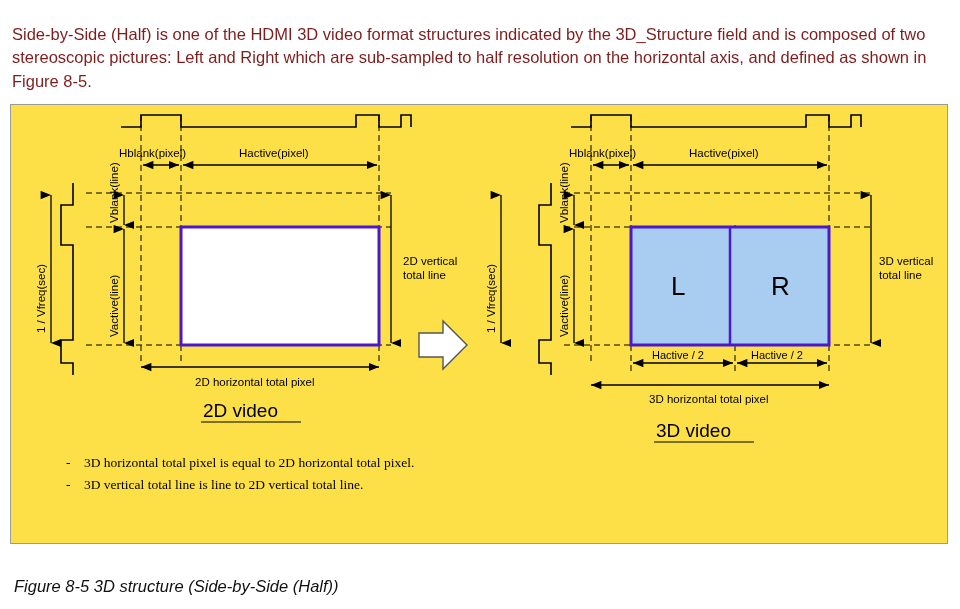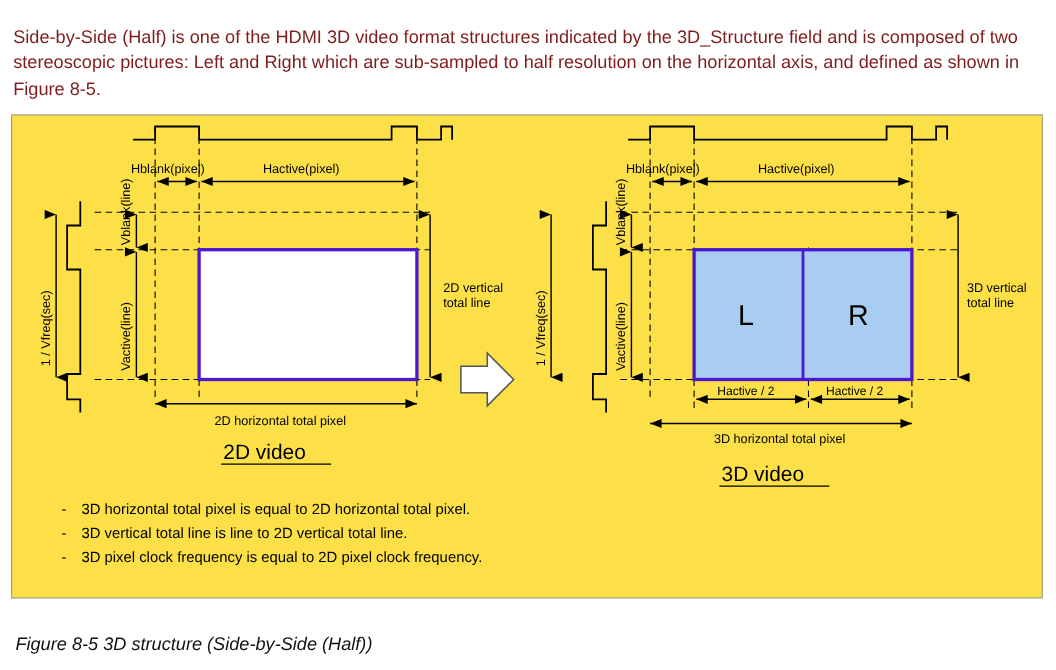--- a/index.html
+++ b/index.html
@@ -67,25 +67,26 @@
     font-size: 19px;
     fill: #000;
   }
   .lr-letter {
     font-family: "Liberation Sans", sans-serif;
     font-size: 26px;
     fill: #000;
   }
   .bullets {
     position: absolute;
-    left: 45px;
+    left: 55px;
     top: 347px;
     font-size: 13.5px;
     line-height: 1.62;
     color: #000;
+    font-family: Liberation Serif, serif;
   }
   .bullets .row {
     white-space: nowrap;
   }
   .bullets .dash {
     display: inline-block;
     width: 18px;
   }
 </style>
 </head>
@@ -208,20 +209,19 @@
         </marker>
         <marker id="arrD" markerWidth="9" markerHeight="9" refX="3.2" refY="8" orient="auto">
           <path d="M0,0 L3.2,8 L6.4,0 z" fill="#000"></path>
         </marker>
       </defs>
     </svg>
 
     <div class="bullets">
       <div class="row"><span class="dash">-</span><span>3D horizontal total pixel is equal to 2D horizontal total pixel.</span></div>
       <div class="row"><span class="dash">-</span><span>3D vertical total line is line to 2D vertical total line.</span></div>
-      <div class="row"><span class="dash">-</span><span>3D pixel clock frequency is equal to 2D pixel clock frequency.</span></div>
     </div>
 
   </div>
 
   <div class="caption">Figure 8-5 3D structure (Side-by-Side (Half))</div>
 
 </div>
 
 </body></html>

